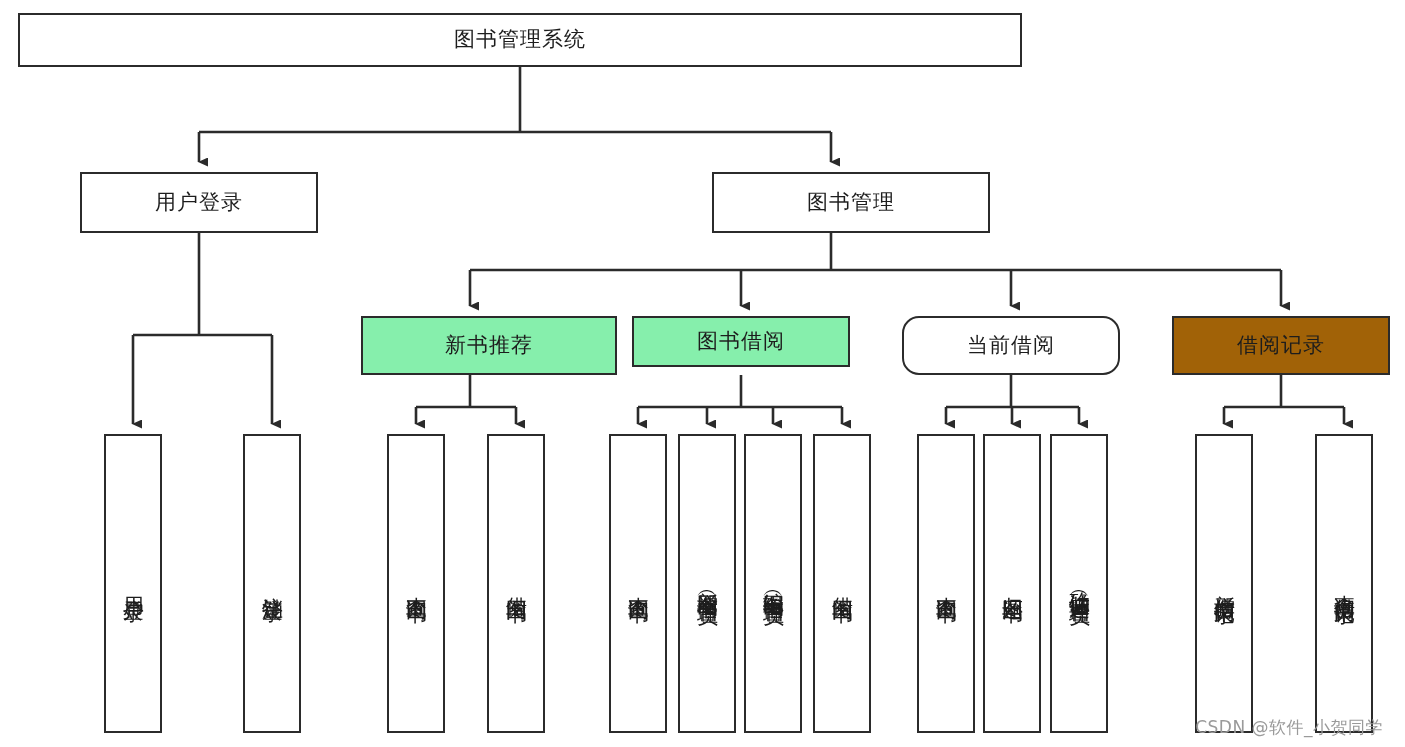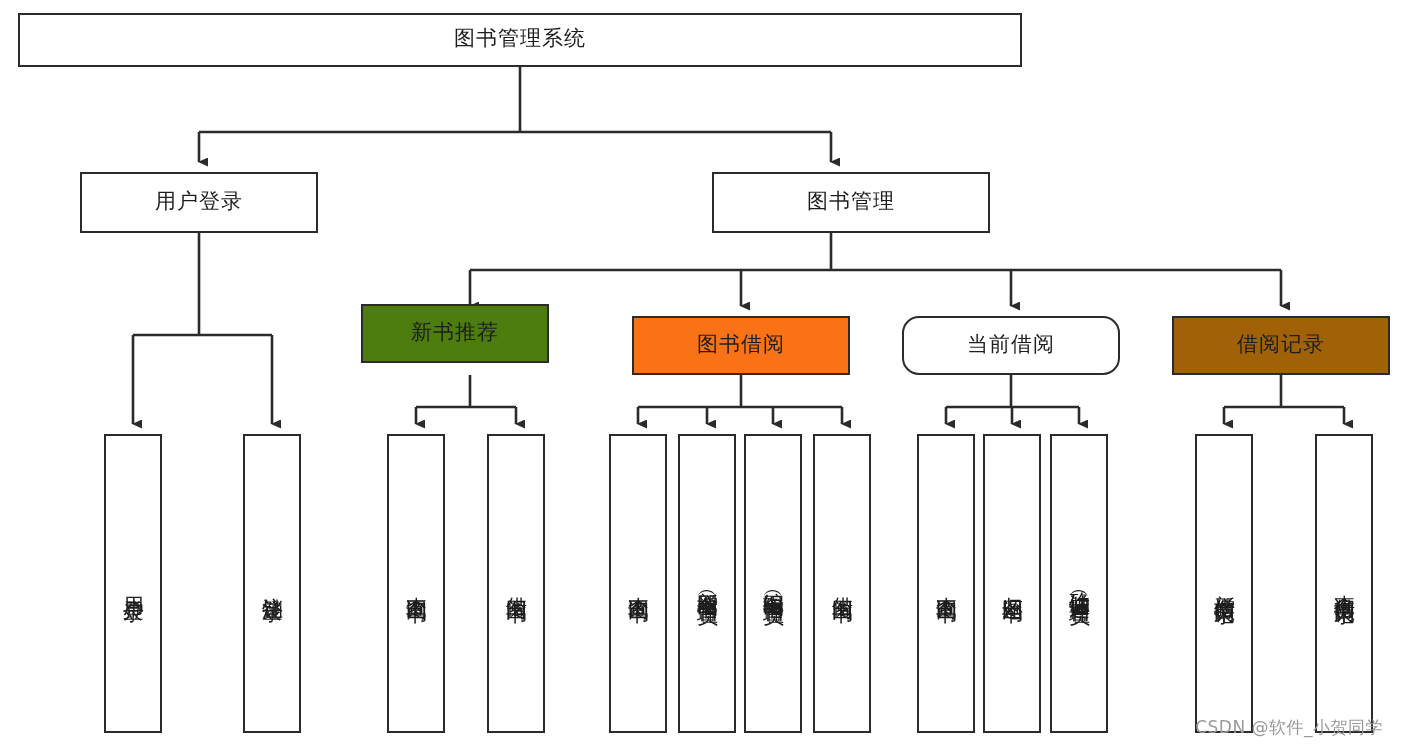--- a/index.html
+++ b/index.html
@@ -54,21 +54,20 @@
   .node.vert .nlabel {
     writing-mode: vertical-rl;
     text-orientation: upright;
     -webkit-writing-mode: vertical-rl;
     white-space: nowrap;
     display: block;
   }
   .node.horiz .nlabel {
     white-space: nowrap;
     display: block;
-    font-family: Liberation Mono, monospace;
   }
   #watermark {
     position: absolute;
     right: 22px;
     bottom: 8px;
     font-size: 17px;
     color: #9a9a9a;
     letter-spacing: 0.5px;
     white-space: nowrap;
   }
@@ -124,24 +123,24 @@
   <div id="nodes-layer">
       <div class="node horiz" style="left: 18px; top: 13px; width: 1004px; height: 54px; border-color: rgb(43, 43, 43); background: rgb(255, 255, 255); color: rgb(29, 29, 29);">
         <span class="nlabel">图书管理系统</span>
       </div>
       <div class="node horiz" style="left: 80px; top: 172px; width: 238px; height: 61px; border-color: rgb(43, 43, 43); background: rgb(255, 255, 255); color: rgb(29, 29, 29);">
         <span class="nlabel">用户登录</span>
       </div>
       <div class="node horiz" style="left: 712px; top: 172px; width: 278px; height: 61px; border-color: rgb(43, 43, 43); background: rgb(255, 255, 255); color: rgb(29, 29, 29);">
         <span class="nlabel">图书管理</span>
       </div>
-      <div class="node horiz" style="left: 361px; top: 304px; width: 188px; height: 59px; border-color: rgb(43, 43, 43); background: #4d7c0f; color: rgb(29, 29, 29);">
+      <div class="node horiz" style="left: 361px; top: 316px; width: 256px; height: 59px; border-color: rgb(43, 43, 43); background: #86efac; color: rgb(29, 29, 29);">
         <span class="nlabel">新书推荐</span>
       </div>
-      <div class="node horiz" style="left: 632px; top: 316px; width: 218px; height: 59px; border-color: rgb(43, 43, 43); background: #f97316; color: rgb(29, 29, 29);">
+      <div class="node horiz" style="left: 632px; top: 316px; width: 218px; height: 51px; border-color: rgb(43, 43, 43); background: #86efac; color: rgb(29, 29, 29);">
         <span class="nlabel">图书借阅</span>
       </div>
       <div class="node horiz" style="left: 902px; top: 316px; width: 218px; height: 59px; border-color: rgb(43, 43, 43); background: rgb(255, 255, 255); color: rgb(29, 29, 29); border-radius: 17px;">
         <span class="nlabel">当前借阅</span>
       </div>
       <div class="node horiz" style="left: 1172px; top: 316px; width: 218px; height: 59px; border-color: rgb(43, 43, 43); background: #a16207; color: rgb(29, 29, 29);">
         <span class="nlabel">借阅记录</span>
       </div>
       <div class="node vert" style="left: 104px; top: 434px; width: 58px; height: 299px; border-color: rgb(43, 43, 43); background: rgb(255, 255, 255); color: rgb(29, 29, 29);">
         <span class="nlabel">用户登录</span>

